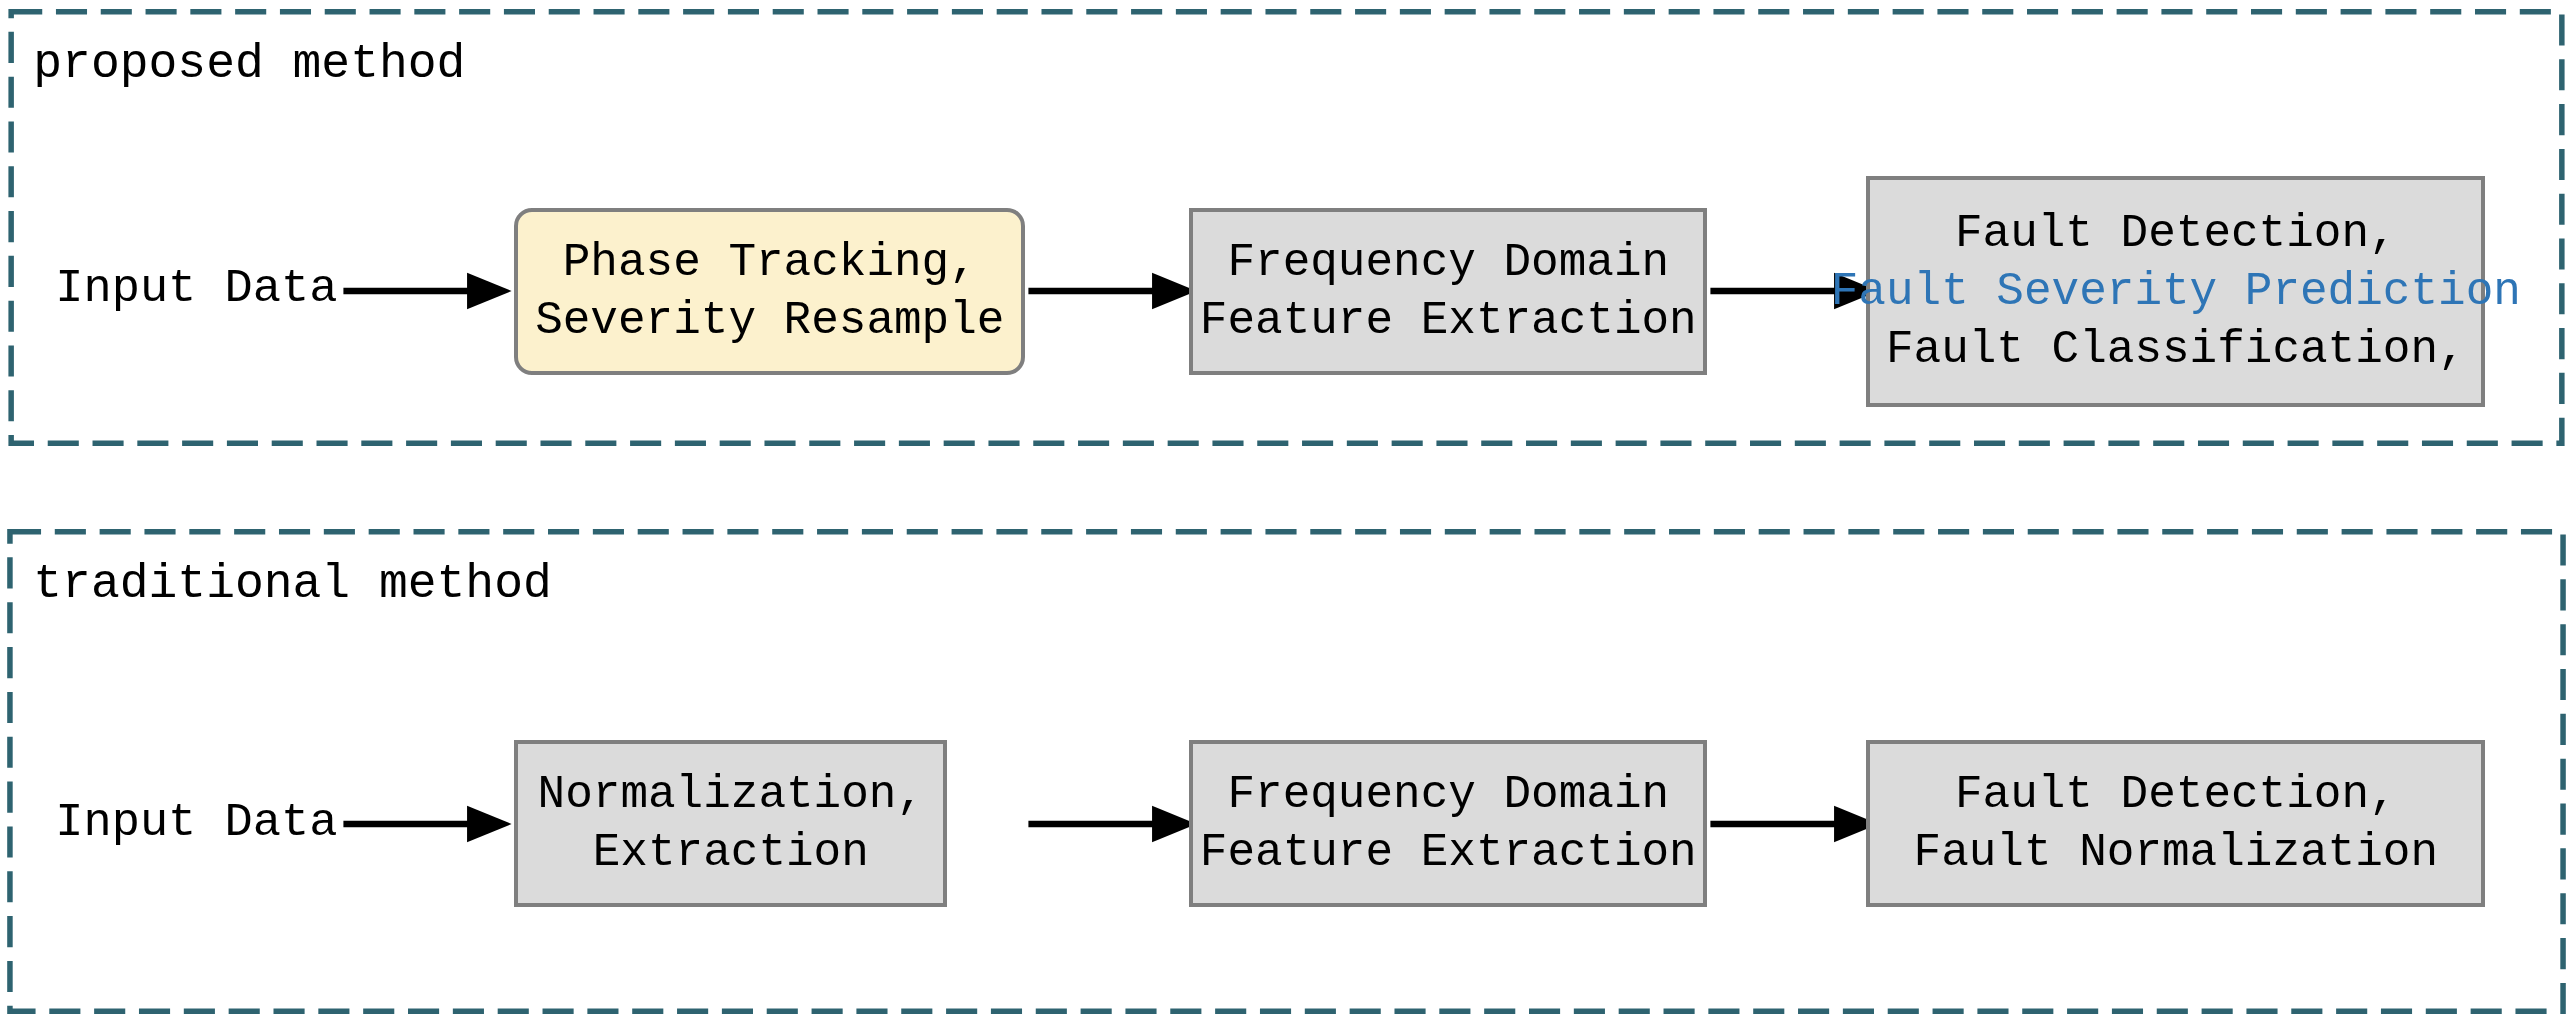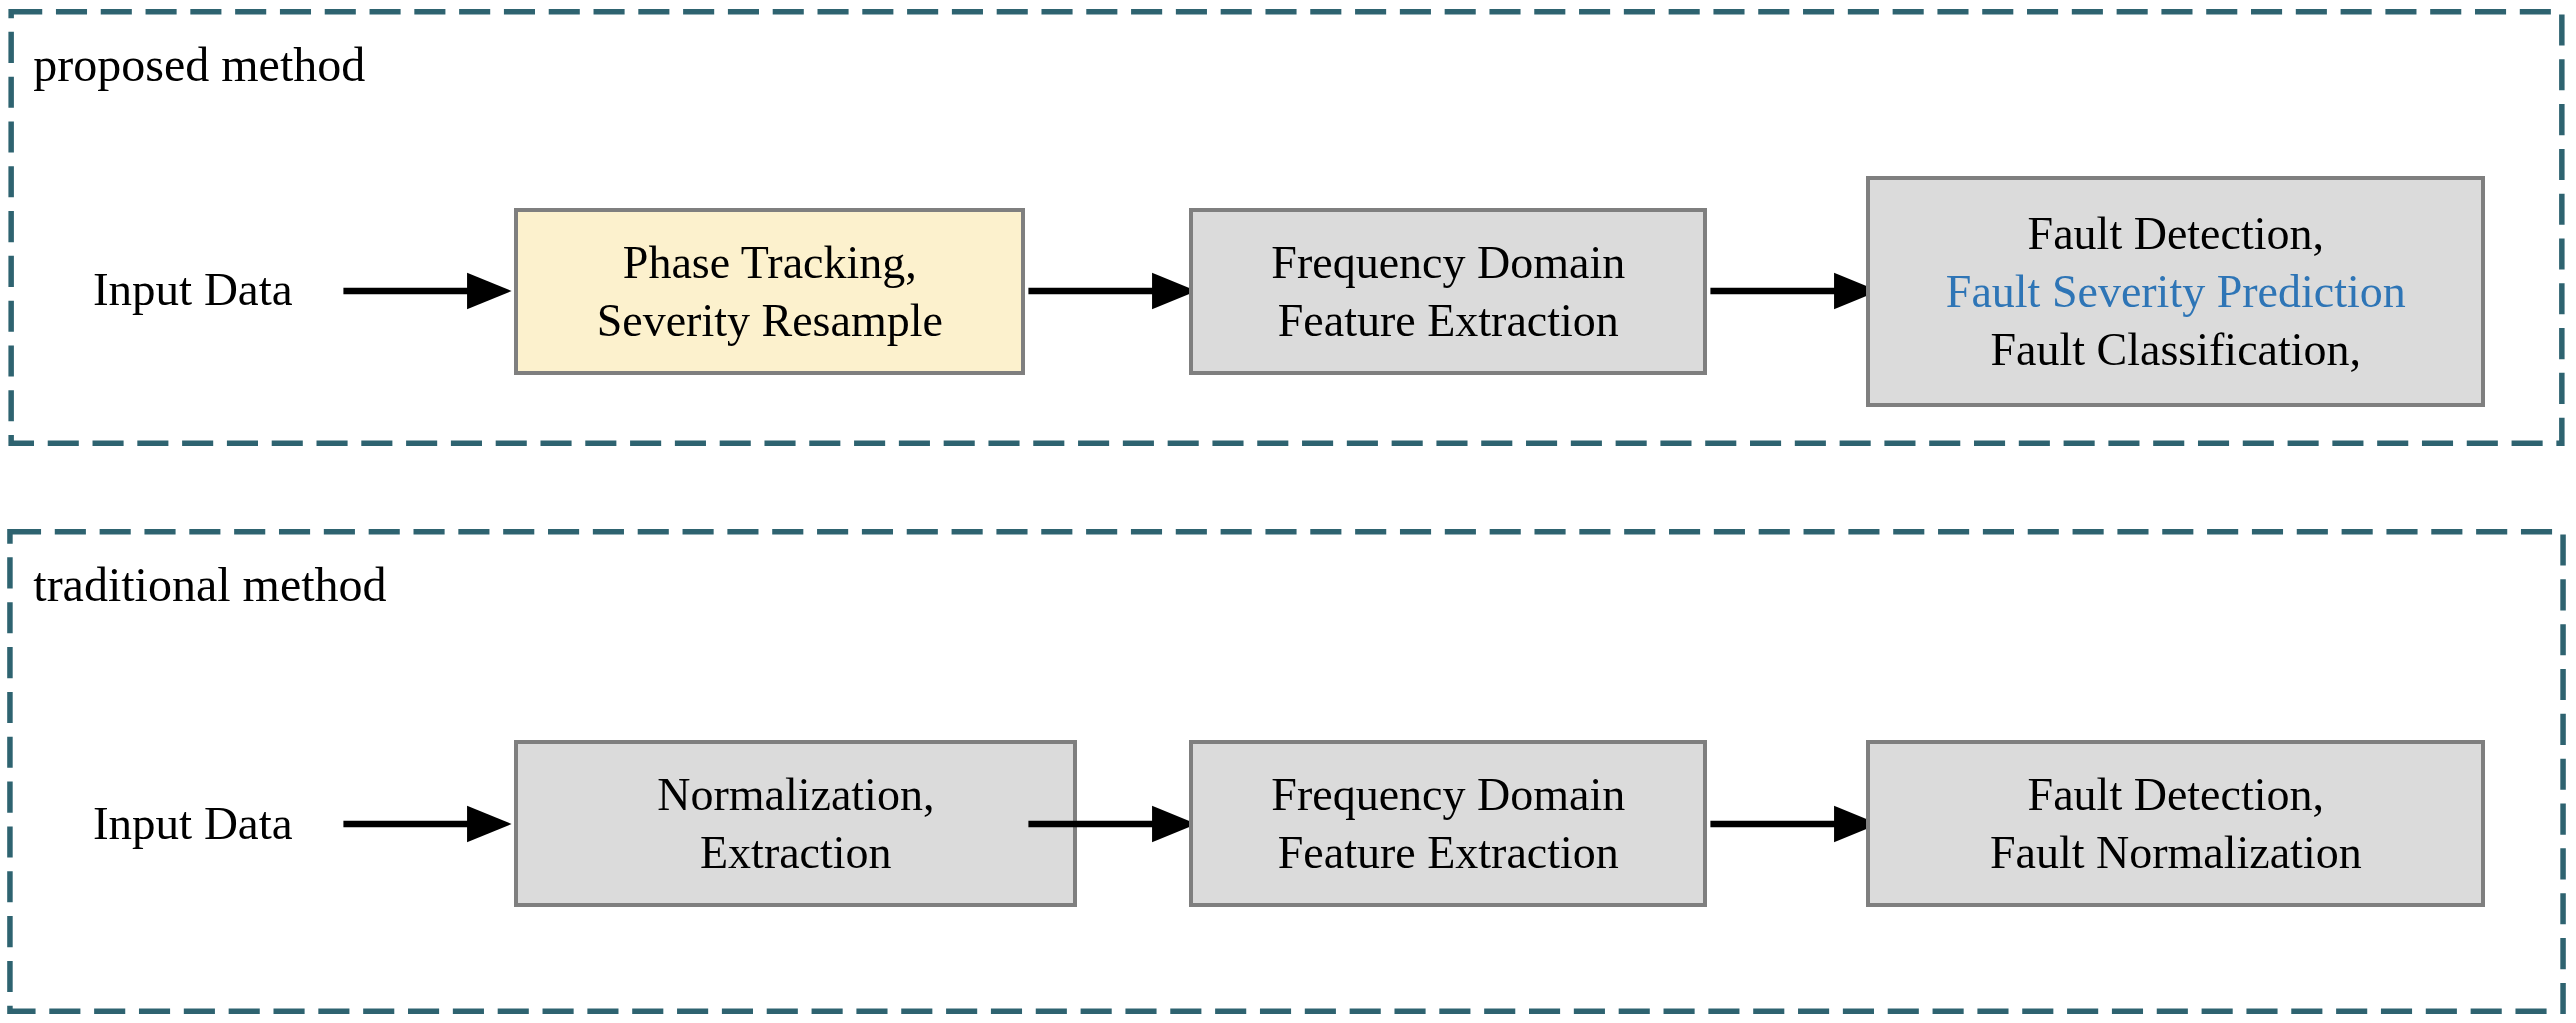--- a/index.html
+++ b/index.html
@@ -16,21 +16,21 @@
   html, body { background: var(--background); }
   .canvas {
     position: relative;
     width: 2576px;
     height: 1024px;
     background: var(--background);
     font-family: "Liberation Serif", "DejaVu Serif", serif;
     color: var(--text);
     overflow: hidden;
   }
-  .panel { position: absolute; }
+  .panel { position: absolute; font-family: Liberation Mono, monospace; }
   .panel-border-svg { position: absolute; left: 0; top: 0; display: block; }
   .panel-border-svg rect {
     fill: none;
     stroke: var(--panel-border);
     stroke-width: 6;
     stroke-dasharray: 34 15;
   }
   #panel-proposed   { left: 7.3px;  top: 9.2px;  width: 2559px; height: 437px; }
   #panel-traditional{ left: 7.3px;  top: 529px; width: 2559px; height: 485px; }
 
@@ -63,29 +63,29 @@
     align-items: center;
     text-align: center;
     font-size: 46px;
     line-height: 58px;
   }
   .box.yellow { background: var(--yellow-fill); }
   .box .line { white-space: nowrap; }
   .box .line.highlight { color: var(--highlight-text); }
 
   
-  #panel-proposed .box-1 { left: 507px;  top: 199px; width: 511px; height: 167px; }
+  #panel-proposed .box-1 { left: 507px;  top: 199px; width: 511px; height: 167px; border-radius: 18px; }
   #panel-proposed .box-2 { left: 1182px; top: 199px; width: 518px; height: 167px; }
   #panel-proposed .box-3 { left: 1859px; top: 167px; width: 619px; height: 231px; }
   #panel-proposed .arrow-1 { left: 336px;  top: 262px; }
   #panel-proposed .arrow-2 { left: 1021px; top: 262px; }
   #panel-proposed .arrow-3 { left: 1703px; top: 262px; }
 
   
-  #panel-traditional .box-1 { left: 507px;  top: 211px; width: 563px; height: 167px; }
+  #panel-traditional .box-1 { left: 507px;  top: 211px; width: 433px; height: 167px; }
   #panel-traditional .box-2 { left: 1182px; top: 211px; width: 518px; height: 167px; }
   #panel-traditional .box-3 { left: 1859px; top: 211px; width: 619px; height: 167px; }
   #panel-traditional .arrow-1 { left: 336px;  top: 275px; }
   #panel-traditional .arrow-2 { left: 1021px; top: 275px; }
   #panel-traditional .arrow-3 { left: 1703px; top: 275px; }
 
   .arrow { position: absolute; width: 169px; height: 40px; }
   .arrow line { stroke: var(--arrow); stroke-width: 7; }
   .arrow polygon { fill: var(--arrow); }
 </style>

